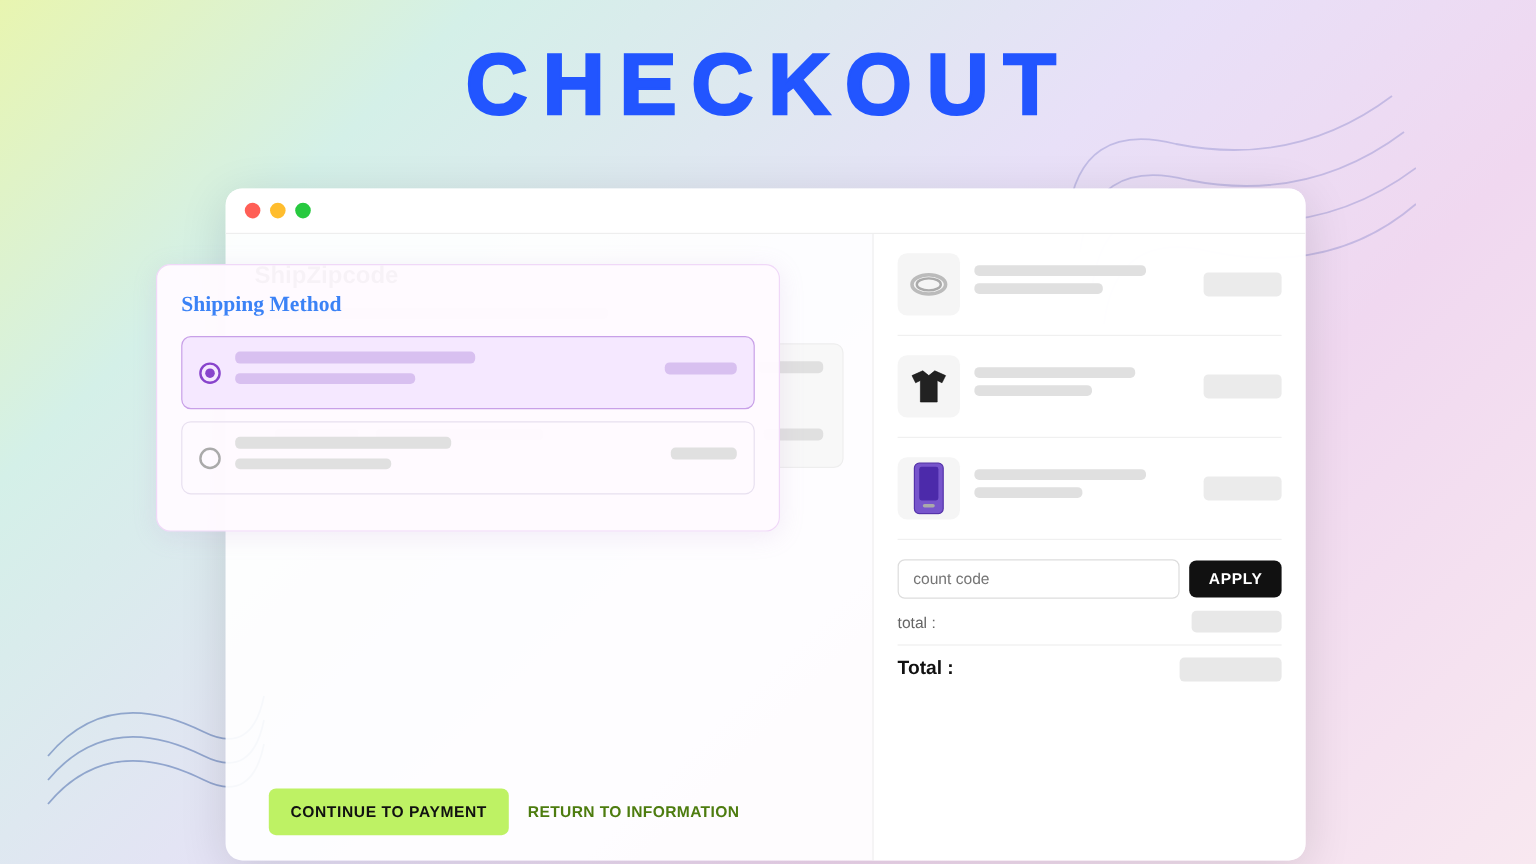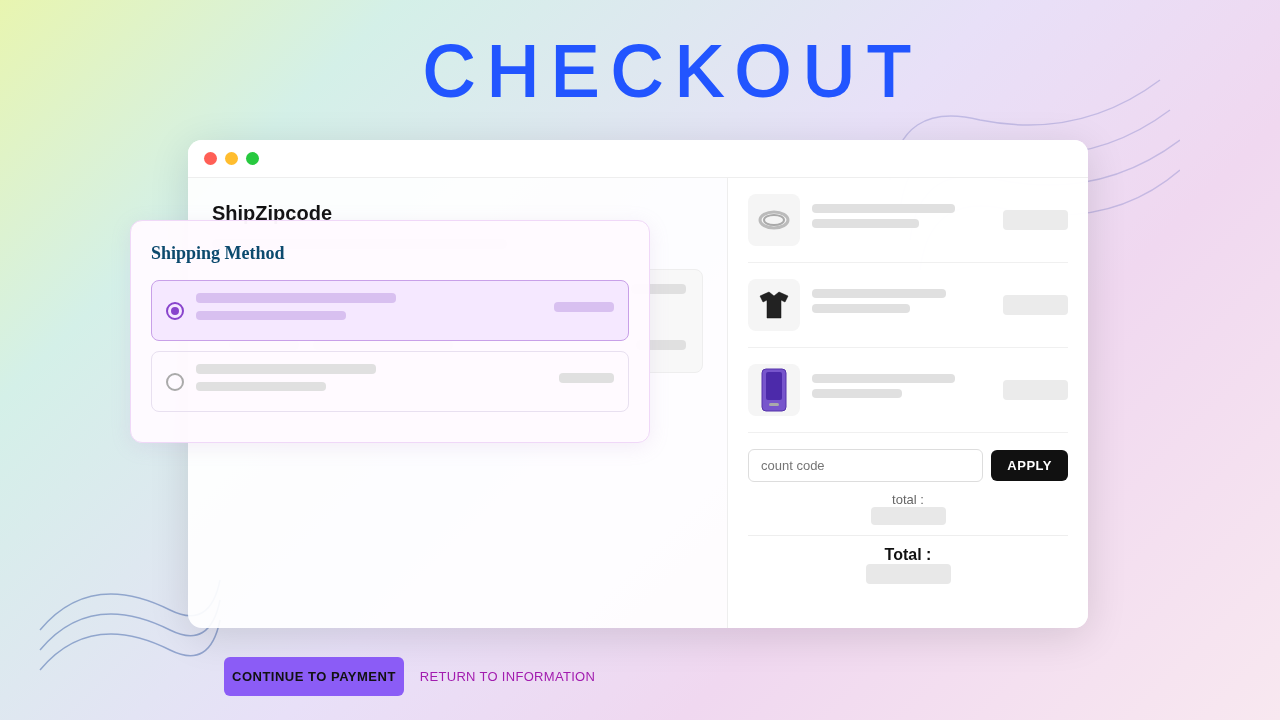--- a/index.html
+++ b/index.html
@@ -13,37 +13,36 @@
       position: relative;
     }
 
     
     .page-title {
       position: absolute;
       top: 30px;
       left: 50%;
       transform: translateX(-50%);
       font-size: 72px;
-      font-weight: 400;
+      font-weight: 700;
       color: #2255ff;
       letter-spacing: 12px;
       text-transform: uppercase;
       font-family: 'Arial Black', Arial, sans-serif;
       z-index: 2;
-      margin-left: 33px;
       -webkit-text-stroke: 2px #2255ff;
     }
 
     
     .main-window {
       position: absolute;
-      top: 140px;
+      top: 157px;
       left: 188px;
       width: 900px;
-      height: 488px;
+      height: 560px;
       background: rgba(255,255,255,0.92);
       border-radius: 14px;
       box-shadow: 0 8px 40px rgba(0,0,0,0.12);
       z-index: 3;
       overflow: hidden;
     }
 
     
     .title-bar {
       display: flex;
@@ -119,21 +118,21 @@
       border: 1.5px solid #f0d8f8;
       border-radius: 12px;
       padding: 22px 20px 20px 20px;
       z-index: 5;
       box-shadow: 0 4px 20px rgba(180,140,200,0.15);
     }
 
     .shipping-method-title {
       font-size: 18px;
       font-weight: 700;
-      color: #0c4a6e;
+      color: #3b82f6;
       margin-bottom: 16px;
       font-family: 'Georgia', serif;
     }
 
     .shipping-option {
       border: 1.5px solid #e8e0f0;
       border-radius: 8px;
       padding: 12px 14px;
       margin-bottom: 10px;
       display: flex;
@@ -177,38 +176,38 @@
       position: absolute;
       bottom: 24px;
       left: 224px;
       display: flex;
       align-items: center;
       gap: 16px;
       z-index: 6;
     }
 
     .btn-continue {
-      background: #8b5cf6;
+      background: #bef264;
       color: #111;
       border: none;
       border-radius: 6px;
-      padding: 12px 8px;
+      padding: 12px 18px;
       font-size: 13px;
       font-weight: 700;
       letter-spacing: 0.5px;
       cursor: pointer;
       text-transform: uppercase;
     }
 
     .btn-return {
       background: none;
       border: none;
-      color: #a21caf;
+      color: #4d7c0f;
       font-size: 13px;
-      font-weight: 400;
+      font-weight: 700;
       cursor: pointer;
       text-transform: uppercase;
       letter-spacing: 0.3px;
     }
 
     
     .right-panel {
       width: 360px;
       padding: 16px 20px;
       background: rgba(255,255,255,0.8);
@@ -278,21 +277,20 @@
       letter-spacing: 0.5px;
     }
 
     .summary-row {
       display: flex;
       justify-content: space-between;
       align-items: center;
       margin-bottom: 8px;
       font-size: 13px;
       color: #666;
-      flex-direction: column;
     }
 
     .summary-row.total-row {
       font-size: 16px;
       font-weight: 700;
       color: #111;
       margin-top: 10px;
       padding-top: 10px;
       border-top: 1px solid #eee;
     }

